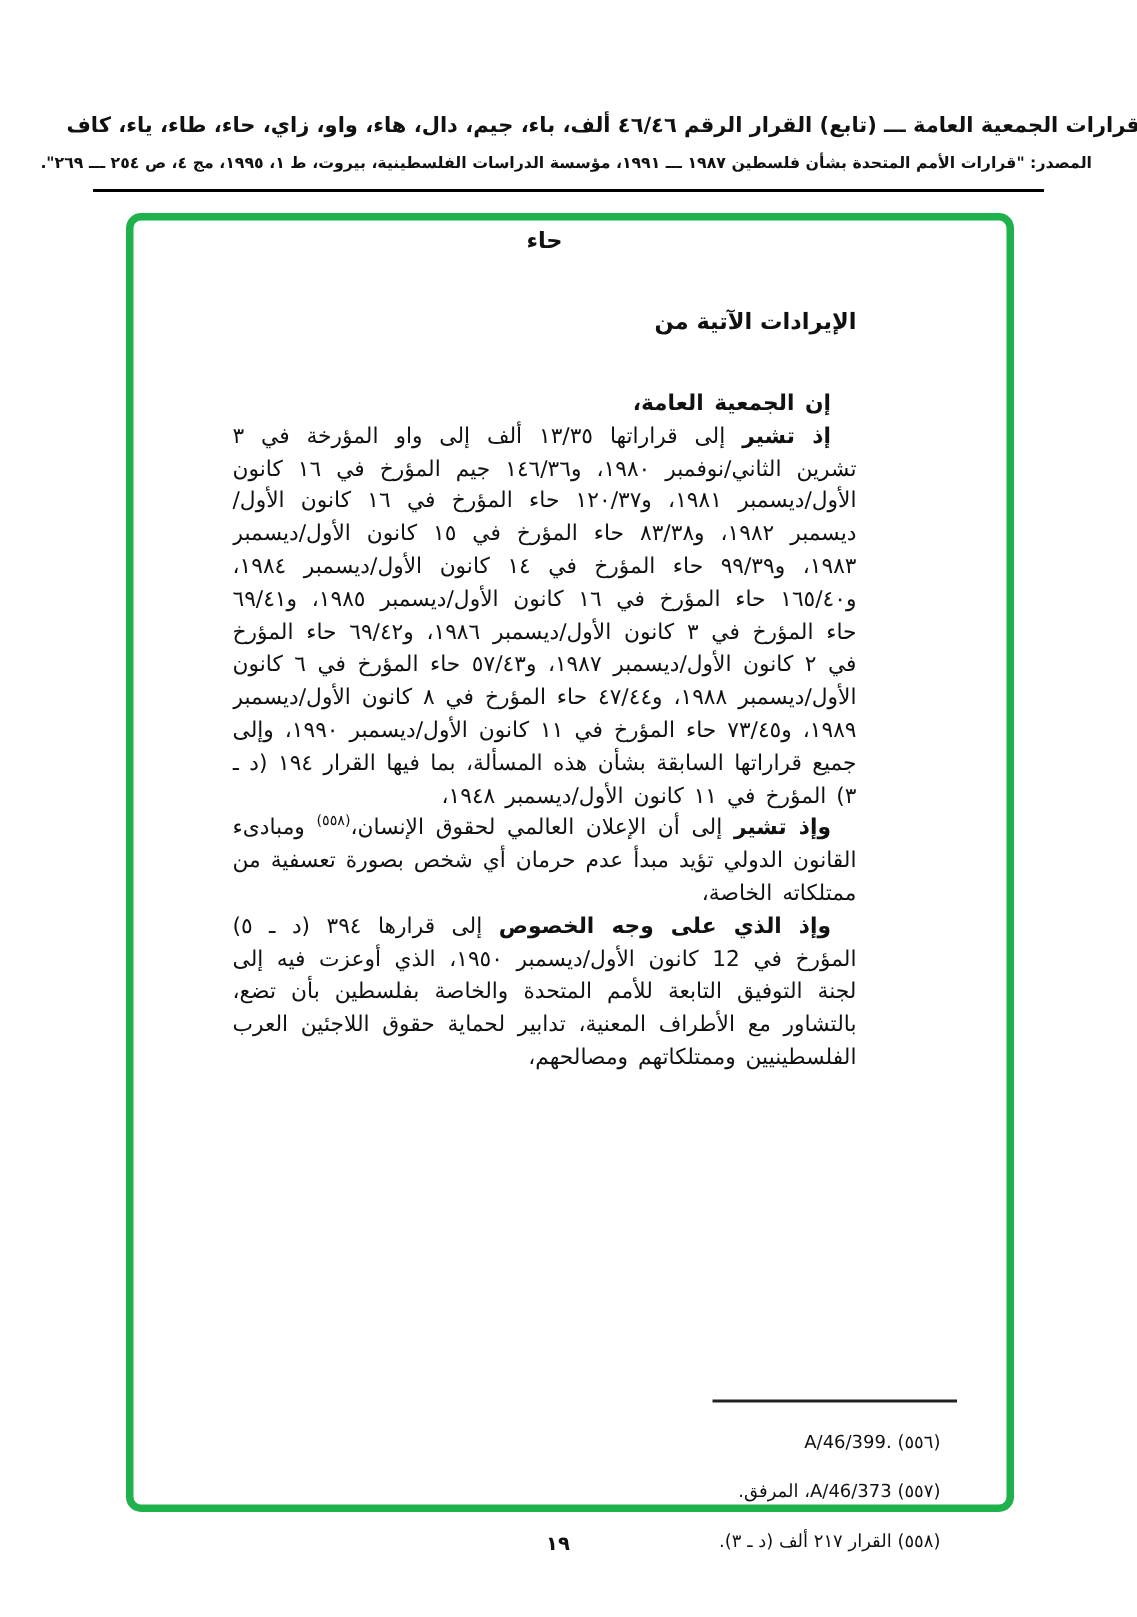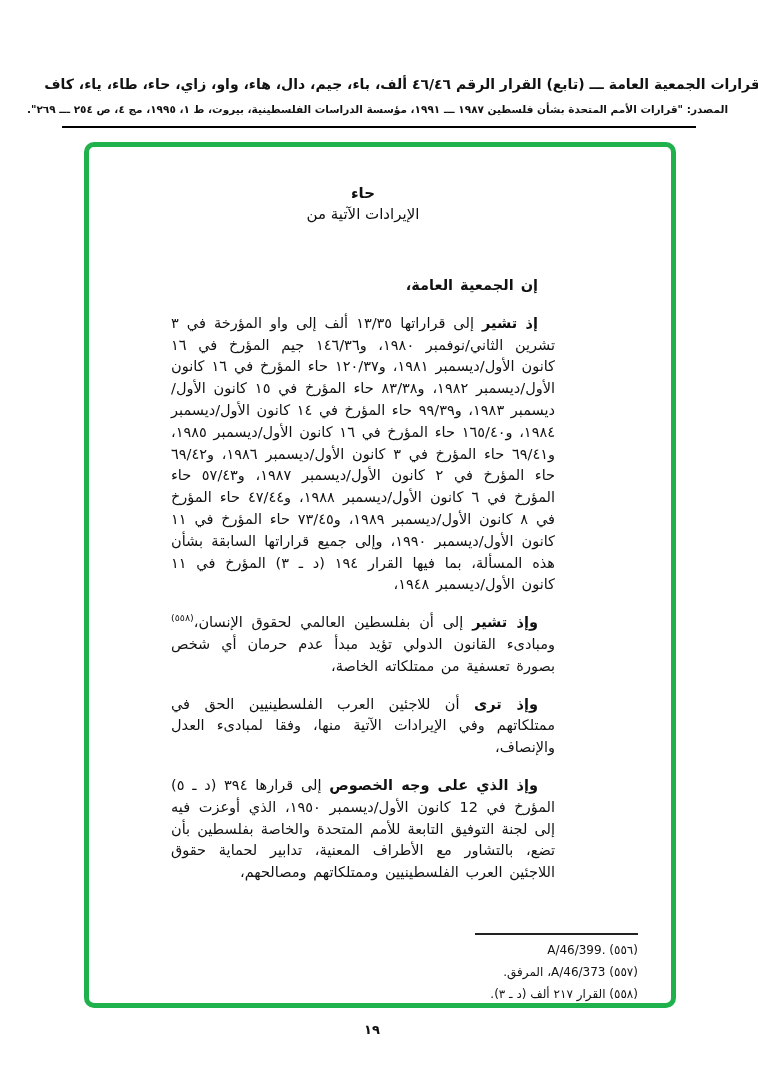--- a/index.html
+++ b/index.html
@@ -19,49 +19,49 @@
     white-space:nowrap;
   }
   .hdr-rule {
     position:absolute; top:126px; left:62px; width:634px; height:2px; background:#000;
   }
   .frame {
     position:absolute; left:84px; top:142px; width:592px; height:866px;
     border:5px solid #1fb14c; border-radius:10px; box-sizing:border-box;
   }
   .sec-letter {
-    position:absolute; top:37px; left:66px; width:416px;
+    position:absolute; top:4px; left:66px; width:416px;
     direction:rtl; text-align:center; font-weight:bold; font-size:15px;
   }
   .sec-title1 {
     position:absolute; top:58px; left:66px; width:416px;
-    direction:rtl; text-align:center; font-weight:normal; font-size:15px;
+    direction:rtl; text-align:right; font-weight:bold; font-size:15px;
   }
   .sec-title2 {
     position:absolute; top:81px; left:66px; width:416px;
     direction:rtl; text-align:center; font-weight:bold; font-size:15px;
   }
   .body-text {
     position:absolute; top:112px; left:66px; width:416px; height:676px;
     overflow:hidden;
     direction:rtl; text-align:justify;
     font-size:14.5px; line-height:21.8px; word-spacing:2px;
   }
-  .para { margin:16px; text-indent:17px; }
+  .para { margin:0; text-indent:17px; }
   .lead { font-weight:bold; }
   sup.fn-ref { font-size:9.5px; line-height:0; vertical-align:super; }
   .fn-sep {
     position:absolute; right:33px; top:786px; width:163px; height:2px; background:#222;
   }
   .footnotes {
     position:absolute; right:33px; top:792px;
     direction:rtl; text-align:right; font-size:12px; line-height:22px;
     white-space:nowrap;
   }
-  .fn-line { margin:0; }
+  .fn-line { margin:11px; }
   .fn-marker { display:inline; }
   .fn-part-ltr { direction:ltr; unicode-bidi:isolate; }
   .page-num {
     position:absolute; top:1022px; left:0; width:744px;
     text-align:center; font-weight:bold; font-size:13px;
   }
 </style>
 </head>
 <body>
 
@@ -69,22 +69,21 @@
 <div class="hdr2">المصدر: "قرارات الأمم المتحدة بشأن فلسطين ١٩٨٧ ـــ ١٩٩١، مؤسسة الدراسات الفلسطينية، بيروت، ط ١، ١٩٩٥، مج ٤، ص ٢٥٤ ـــ ٢٦٩".</div>
 <div class="hdr-rule"></div>
 
 <div class="frame">
   <div class="sec-letter">حاء</div>
   <div class="sec-title1">الإيرادات الآتية من</div>
 
   <div class="body-text" id="body-paragraphs">
       <p class="para"><span class="lead">إن الجمعية العامة،</span></p>
       <p class="para"><span class="lead">إذ تشير</span><span class="plain"> إلى قراراتها ١٣/٣٥ ألف إلى واو المؤرخة في ٣ تشرين الثاني/نوفمبر ١٩٨٠، و١٤٦/٣٦ جيم المؤرخ في ١٦ كانون الأول/ديسمبر ١٩٨١، و١٢٠/٣٧ حاء المؤرخ في ١٦ كانون الأول/ديسمبر ١٩٨٢، و٨٣/٣٨ حاء المؤرخ في ١٥ كانون الأول/ديسمبر ١٩٨٣، و٩٩/٣٩ حاء المؤرخ في ١٤ كانون الأول/ديسمبر ١٩٨٤، و١٦٥/٤٠ حاء المؤرخ في ١٦ كانون الأول/ديسمبر ١٩٨٥، و٦٩/٤١ حاء المؤرخ في ٣ كانون الأول/ديسمبر ١٩٨٦، و٦٩/٤٢ حاء المؤرخ في ٢ كانون الأول/ديسمبر ١٩٨٧، و٥٧/٤٣ حاء المؤرخ في ٦ كانون الأول/ديسمبر ١٩٨٨، و٤٧/٤٤ حاء المؤرخ في ٨ كانون الأول/ديسمبر ١٩٨٩، و٧٣/٤٥ حاء المؤرخ في ١١ كانون الأول/ديسمبر ١٩٩٠، وإلى جميع قراراتها السابقة بشأن هذه المسألة، بما فيها القرار ١٩٤ (د ـ ٣) المؤرخ في ١١ كانون الأول/ديسمبر ١٩٤٨،</span></p>
-      <p class="para"><span class="lead">وإذ تشير</span><span class="plain"> إلى أن بفلسطين العالمي لحقوق الإنسان،</span><sup class="fn-ref">(٥٥٨)</sup><span class="plain"> ومبادىء القانون الدولي تؤيد مبدأ عدم حرمان أي شخص بصورة تعسفية من ممتلكاته الخاصة،</span></p>
-      <p class="para"><span class="lead">وإذ ترى</span><span class="plain"> أن للاجئين العرب الفلسطينيين الحق في ممتلكاتهم وفي الإيرادات الآتية منها، وفقا لمبادىء العدل والإنصاف،</span></p>
+      <p class="para"><span class="lead">وإذ تشير</span><span class="plain"> إلى أن الإعلان العالمي لحقوق الإنسان،</span><sup class="fn-ref">(٥٥٨)</sup><span class="plain"> ومبادىء القانون الدولي تؤيد مبدأ عدم حرمان أي شخص بصورة تعسفية من ممتلكاته الخاصة،</span></p>
       <p class="para"><span class="lead">وإذ الذي على وجه الخصوص</span><span class="plain"> إلى قرارها ٣٩٤ (د ـ ٥) المؤرخ في 12 كانون الأول/ديسمبر ١٩٥٠، الذي أوعزت فيه إلى لجنة التوفيق التابعة للأمم المتحدة والخاصة بفلسطين بأن تضع، بالتشاور مع الأطراف المعنية، تدابير لحماية حقوق اللاجئين العرب الفلسطينيين وممتلكاتهم ومصالحهم،</span></p>
     </div>
 
   <div class="fn-sep"></div>
   <div class="footnotes" id="footnotes">
       <div class="fn-line"><span class="fn-marker">(٥٥٦) </span><span class="fn-part-ltr" dir="ltr">A/46/399.</span></div>
       <div class="fn-line"><span class="fn-marker">(٥٥٧) </span><span class="fn-part-ltr" dir="ltr">A/46/373</span><span class="fn-part-rtl">، المرفق.</span></div>
       <div class="fn-line"><span class="fn-marker">(٥٥٨) </span><span class="fn-part-rtl">القرار ٢١٧ ألف (د ـ ٣).</span></div>
     </div>
 </div>

